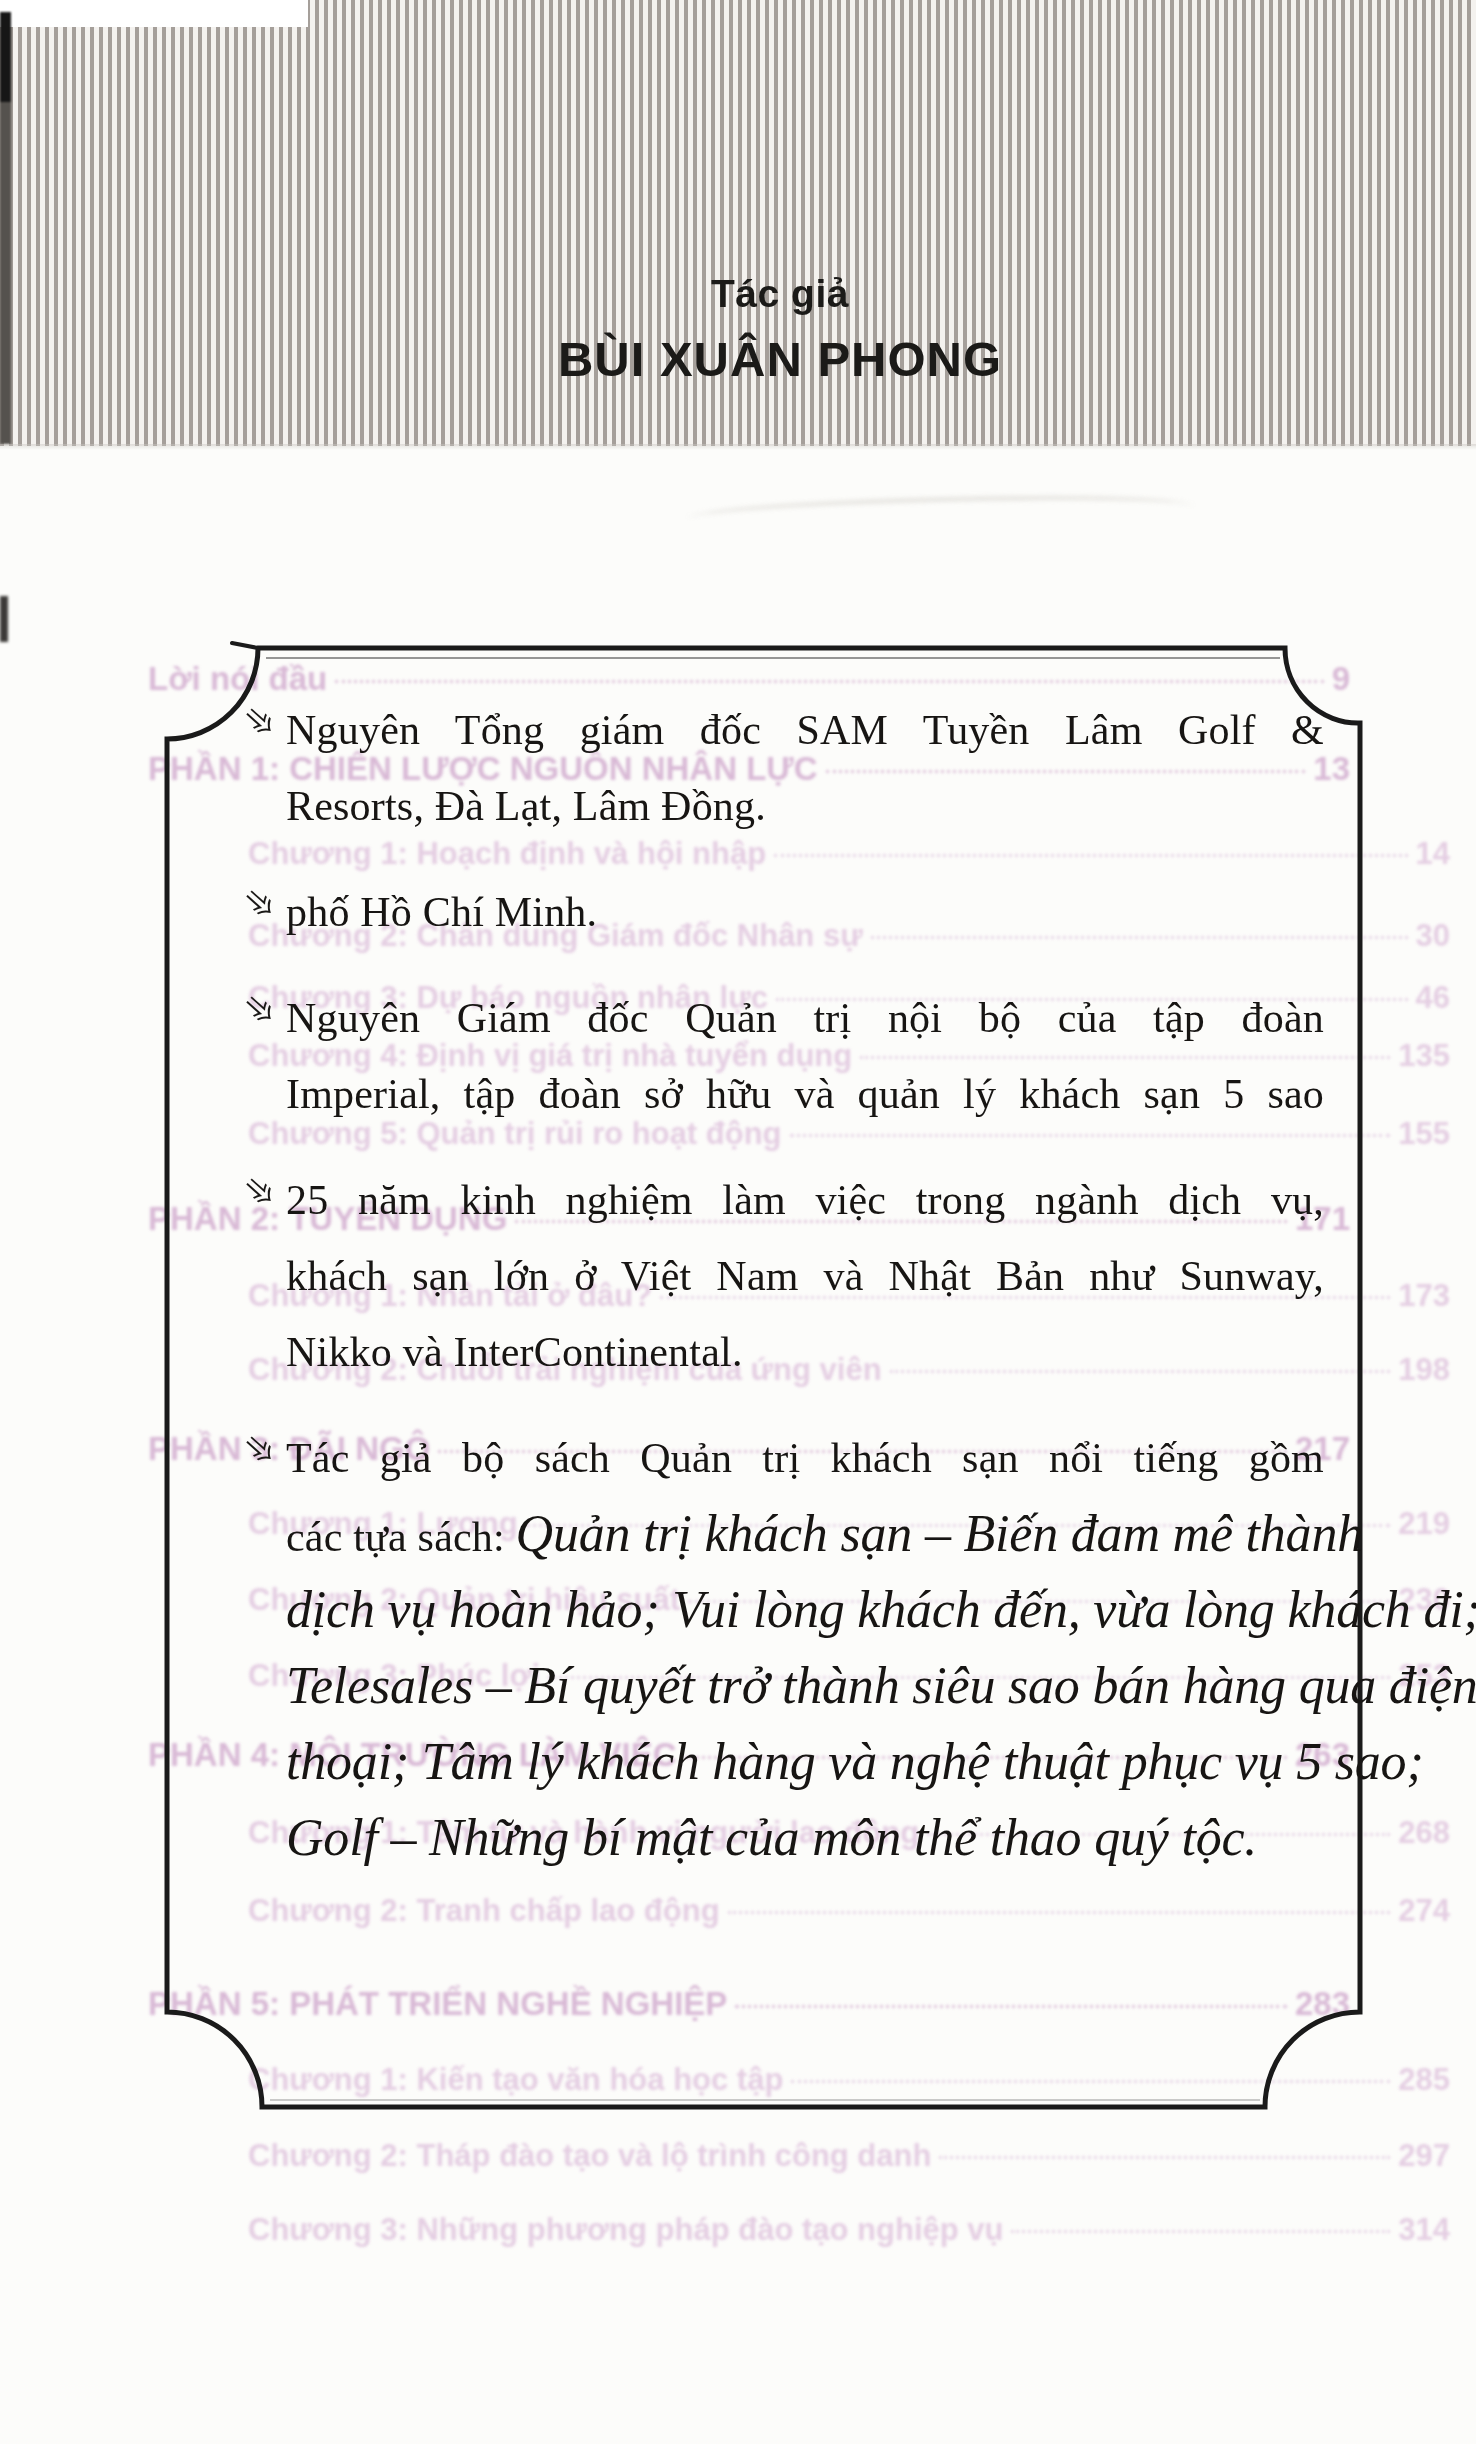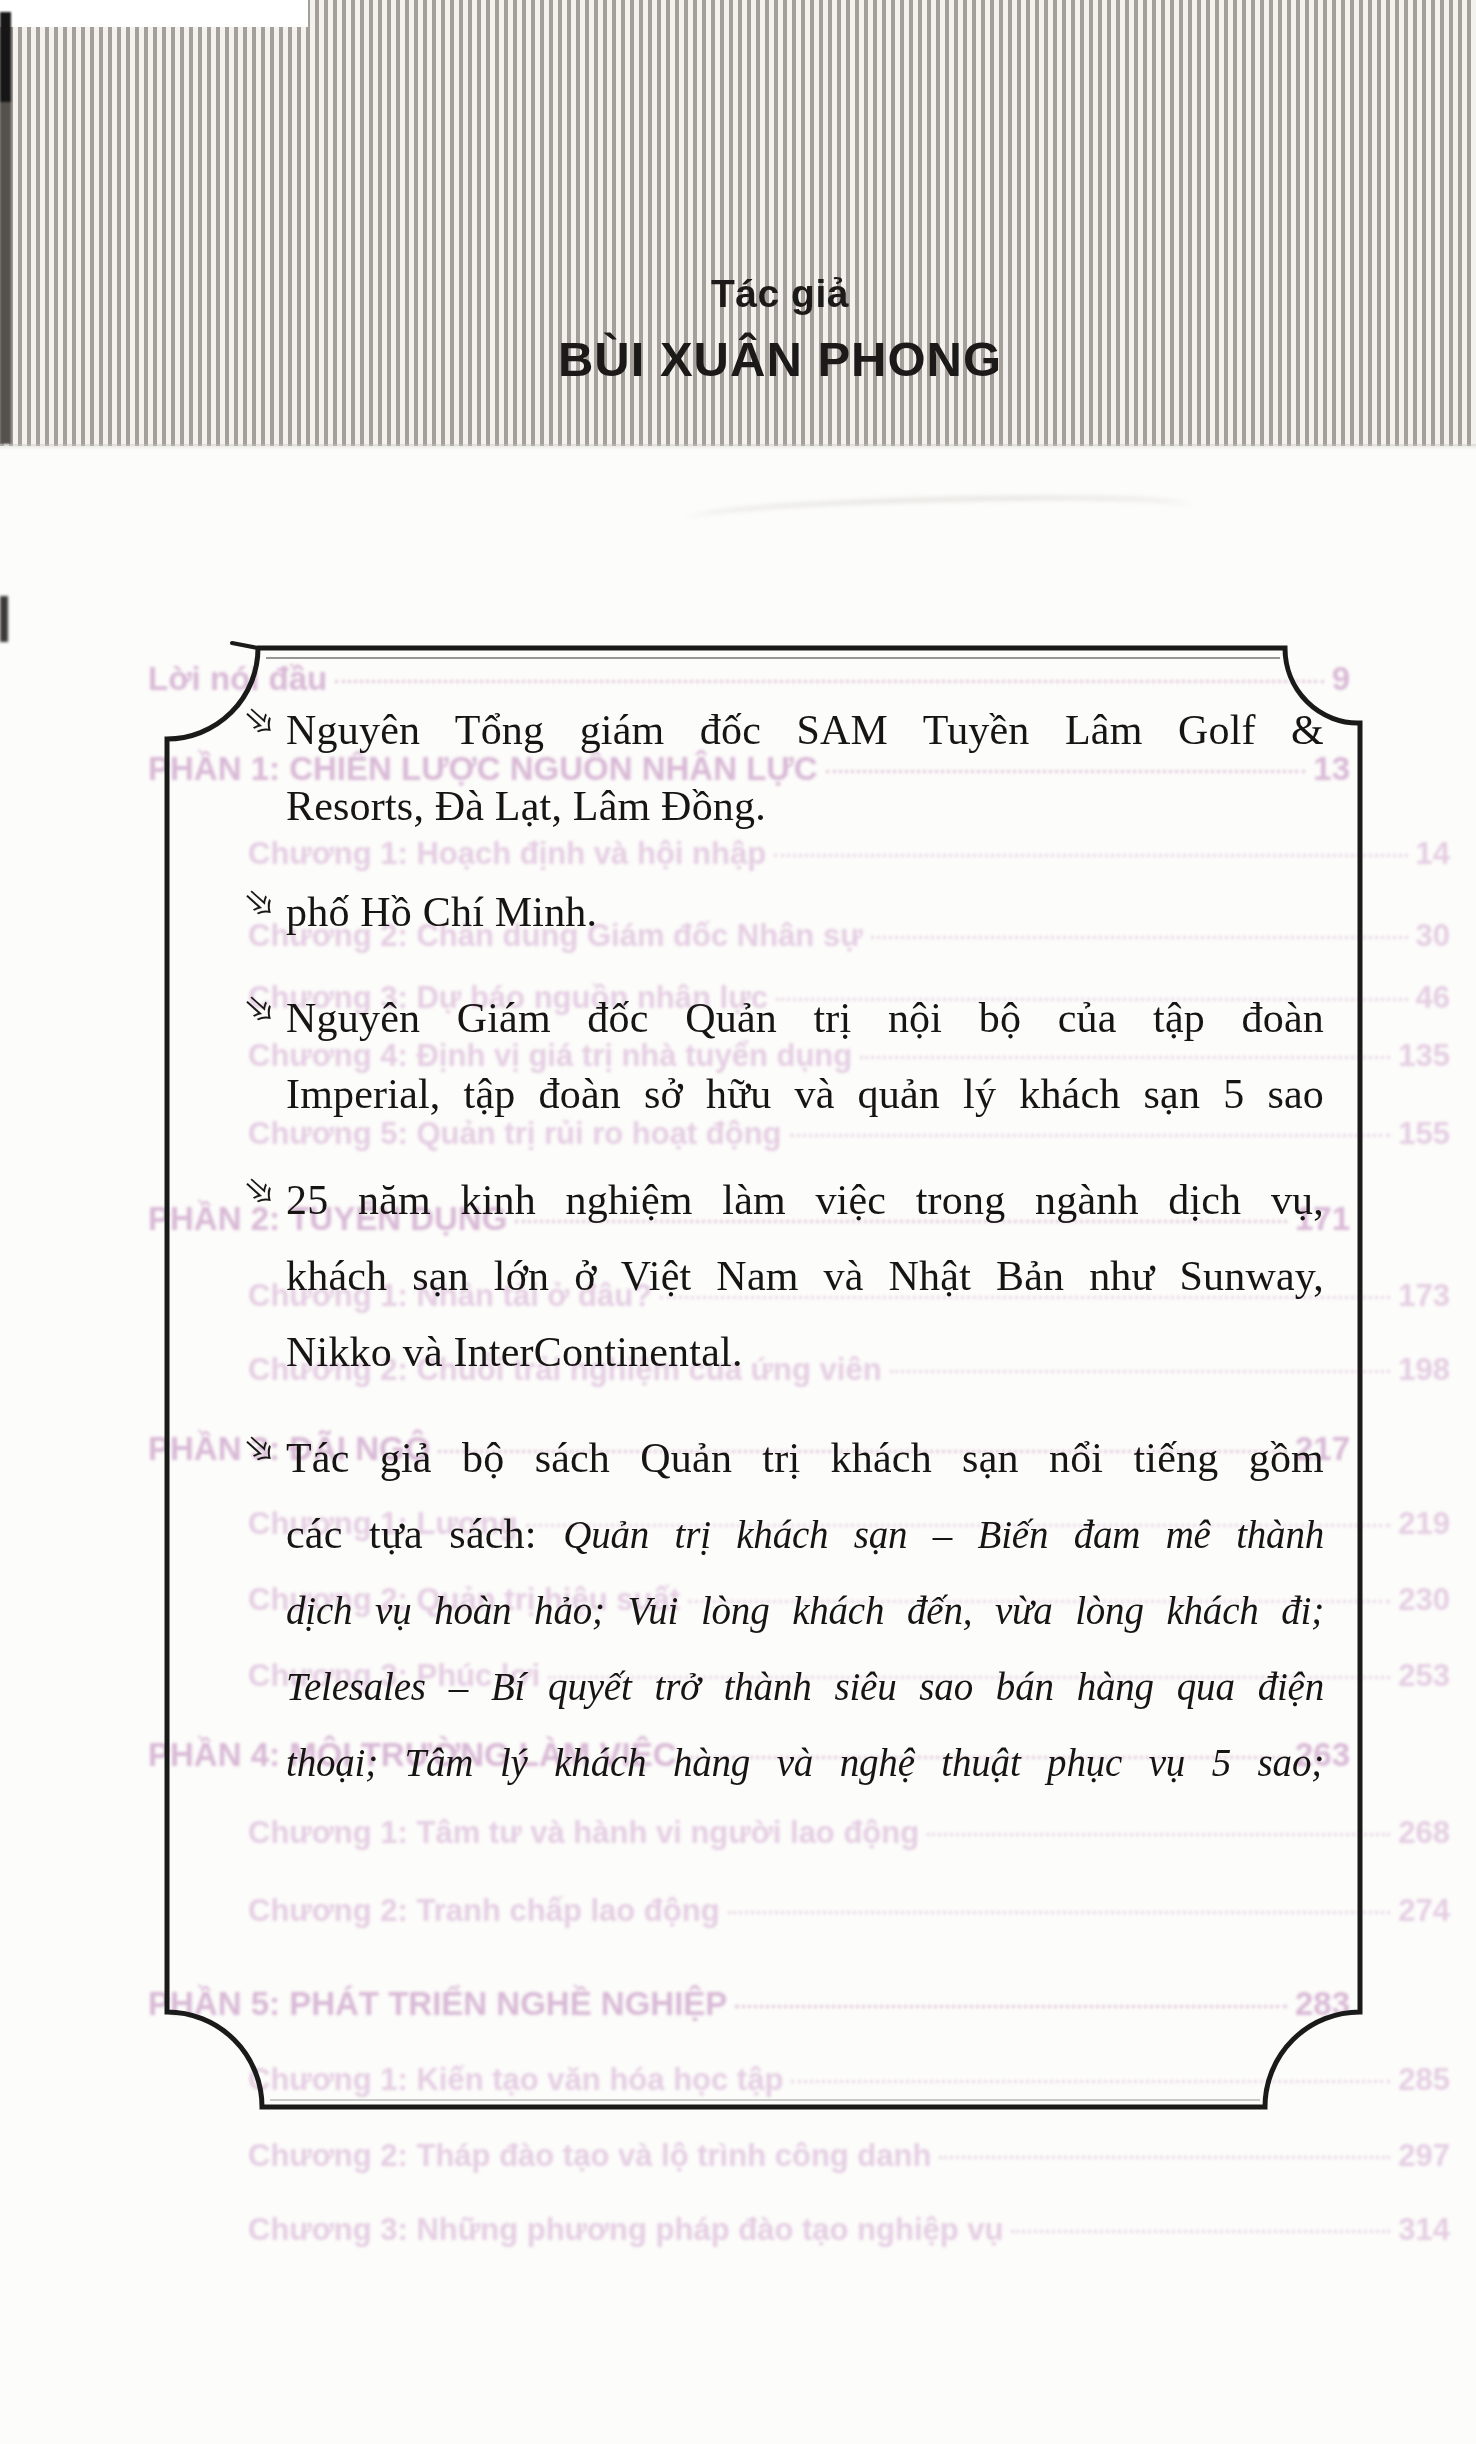--- a/index.html
+++ b/index.html
@@ -55,21 +55,21 @@
     position:absolute;left:-4px;top:8px;font-size:40px;line-height:40px;
     font-family:"DejaVu Sans",sans-serif;
     transform:rotate(42deg);color:#1a1816;
   }
   .cred-line{
     font-size:42px;line-height:76px;height:76px;
     text-align:justify;text-align-last:justify;
     white-space:nowrap;letter-spacing:.2px;
   }
   .cred-line.last{text-align-last:left;}
-  .seg.it{font-style:italic;font-size:39px;letter-spacing:-.2px;}
+  .seg.it{font-style:italic;font-size:52px;letter-spacing:-.2px;}
 </style>
 </head>
 <body>
 
 <div class="stripe-header">
   <div class="corner-notch"></div>
   <div class="edge-smudge"></div>
 </div>
 <div class="edge-dash"></div>
 <div class="scan-smudge"></div>
@@ -215,14 +215,15 @@
       <div class="cred-line"><span class="seg">khách sạn lớn ở Việt Nam và Nhật Bản như Sunway,</span></div>
       <div class="cred-line last"><span class="seg">Nikko và InterContinental.</span></div>
     </div>
     <div class="cred-item">
       <span class="bullet-glyph">➾</span>
       <div class="cred-line"><span class="seg">Tác giả bộ sách Quản trị khách sạn nổi tiếng gồm</span></div>
       <div class="cred-line"><span class="seg">các tựa sách: </span><span class="seg it">Quản trị khách sạn – Biến đam mê thành</span></div>
       <div class="cred-line"><span class="seg it">dịch vụ hoàn hảo; Vui lòng khách đến, vừa lòng khách đi;</span></div>
       <div class="cred-line"><span class="seg it">Telesales – Bí quyết trở thành siêu sao bán hàng qua điện</span></div>
       <div class="cred-line"><span class="seg it">thoại; Tâm lý khách hàng và nghệ thuật phục vụ 5 sao;</span></div>
+      <div class="cred-line last"><span class="seg it">Golf – Những bí mật của môn thể thao quý tộc.</span></div>
     </div>
   </div>
 
 </body></html>

